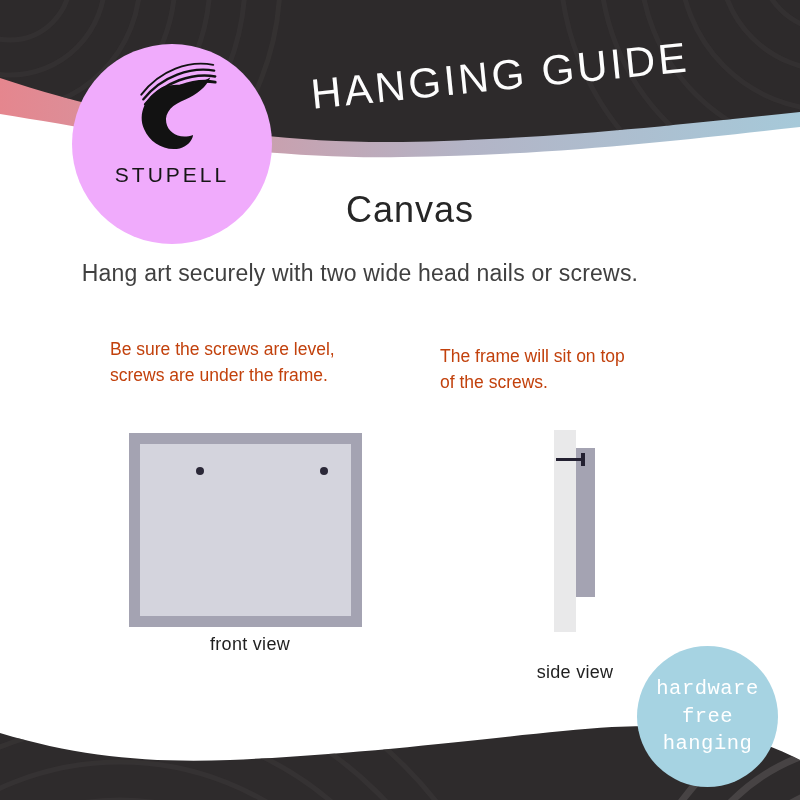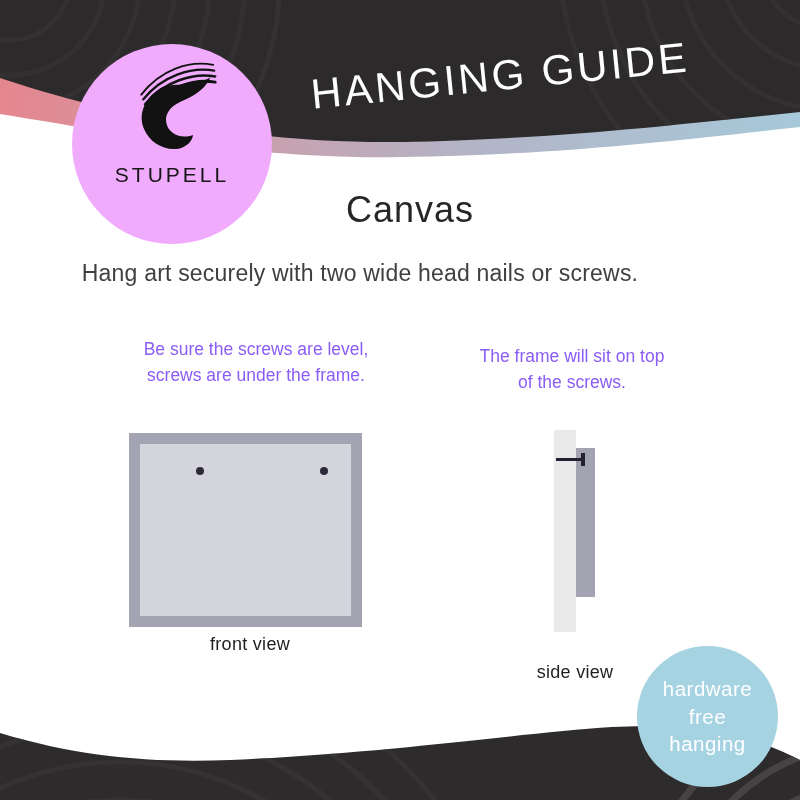--- a/index.html
+++ b/index.html
@@ -35,21 +35,21 @@
   }
   .canvas-heading{
     left:200px;top:189px;width:420px;text-align:center;
     font-size:36px;color:#262626;letter-spacing:1px;
   }
   .instruction{
     left:0;top:260px;width:720px;text-align:center;
     font-size:23px;color:#404040;letter-spacing:0.2px;
   }
   .step-text{
-    font-size:17.5px;line-height:26px;text-align:center;color:#8b5cf6;
+    font-size:17.5px;line-height:26px;color:#c2410c;
   }
   .step-text.front{left:110px;top:336px;width:292px;}
   .step-text.side{left:440px;top:343px;width:264px;}
   
   .front-frame{
     left:129px;top:433px;width:233px;height:194px;background:#a4a3b2;
   }
   .front-canvas{
     position:absolute;left:11px;top:11px;width:211px;height:172px;background:#d4d4dd;
   }
@@ -66,21 +66,21 @@
   .caption{
     width:200px;text-align:center;font-size:18px;color:#1f1f1f;letter-spacing:0.3px;
   }
   .caption.front{left:150px;top:634px;}
   .caption.side{left:475px;top:662px;}
   
   .badge{
     left:637px;top:646px;width:141px;height:141px;border-radius:50%;
     background:#a6d3e2;
     display:flex;flex-direction:column;align-items:center;justify-content:center;
-    color:#ffffff;font-size:20.5px;line-height:27.5px;letter-spacing:0.5px;
+    color:#ffffff;font-size:20.5px;line-height:27.5px;letter-spacing:0.5px;font-family:Liberation Mono, monospace;
   }
 </style>
 </head>
 <body>
 
 <div class="page">
 
   <svg class="bg" width="800" height="800" viewBox="0 0 800 800">
     <defs>
       <linearGradient id="ribbonGrad" x1="0" y1="0" x2="1" y2="0">

